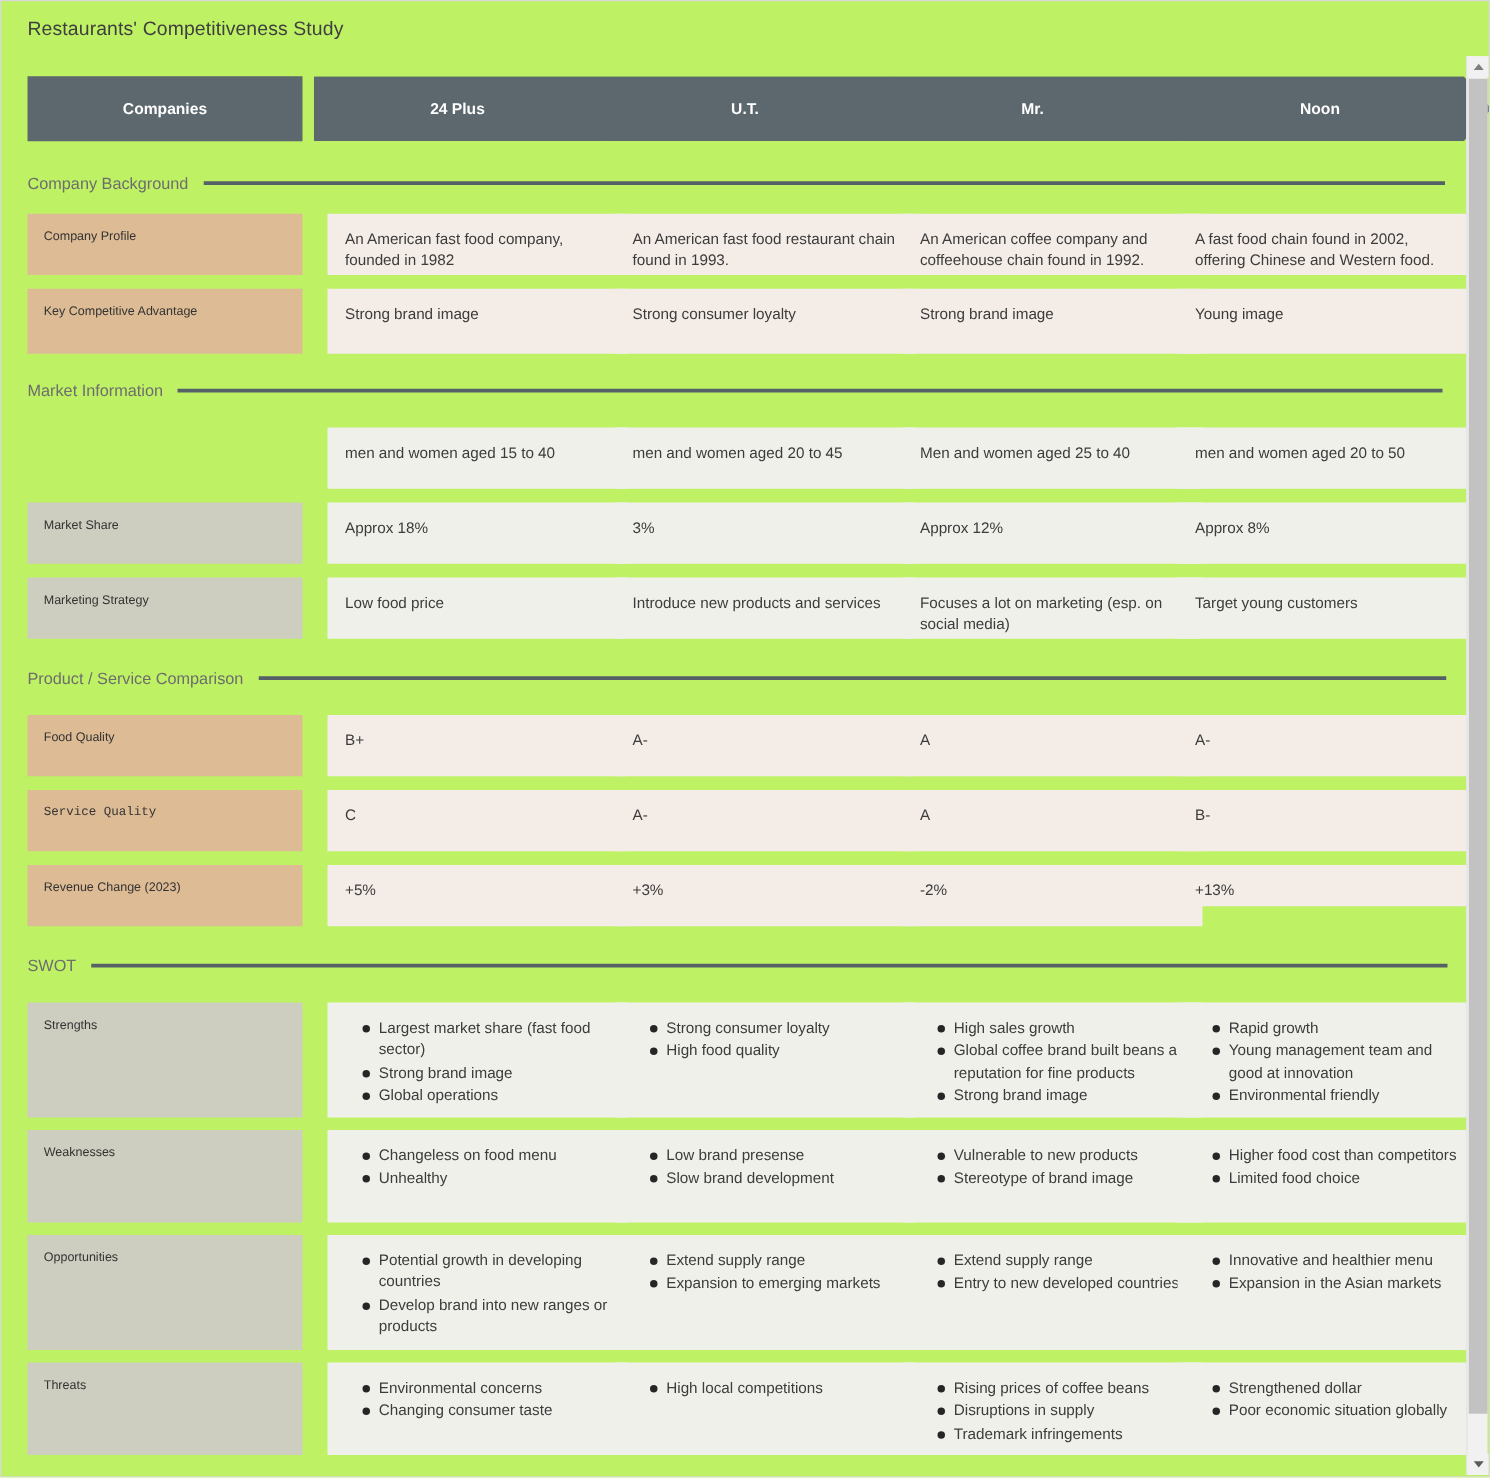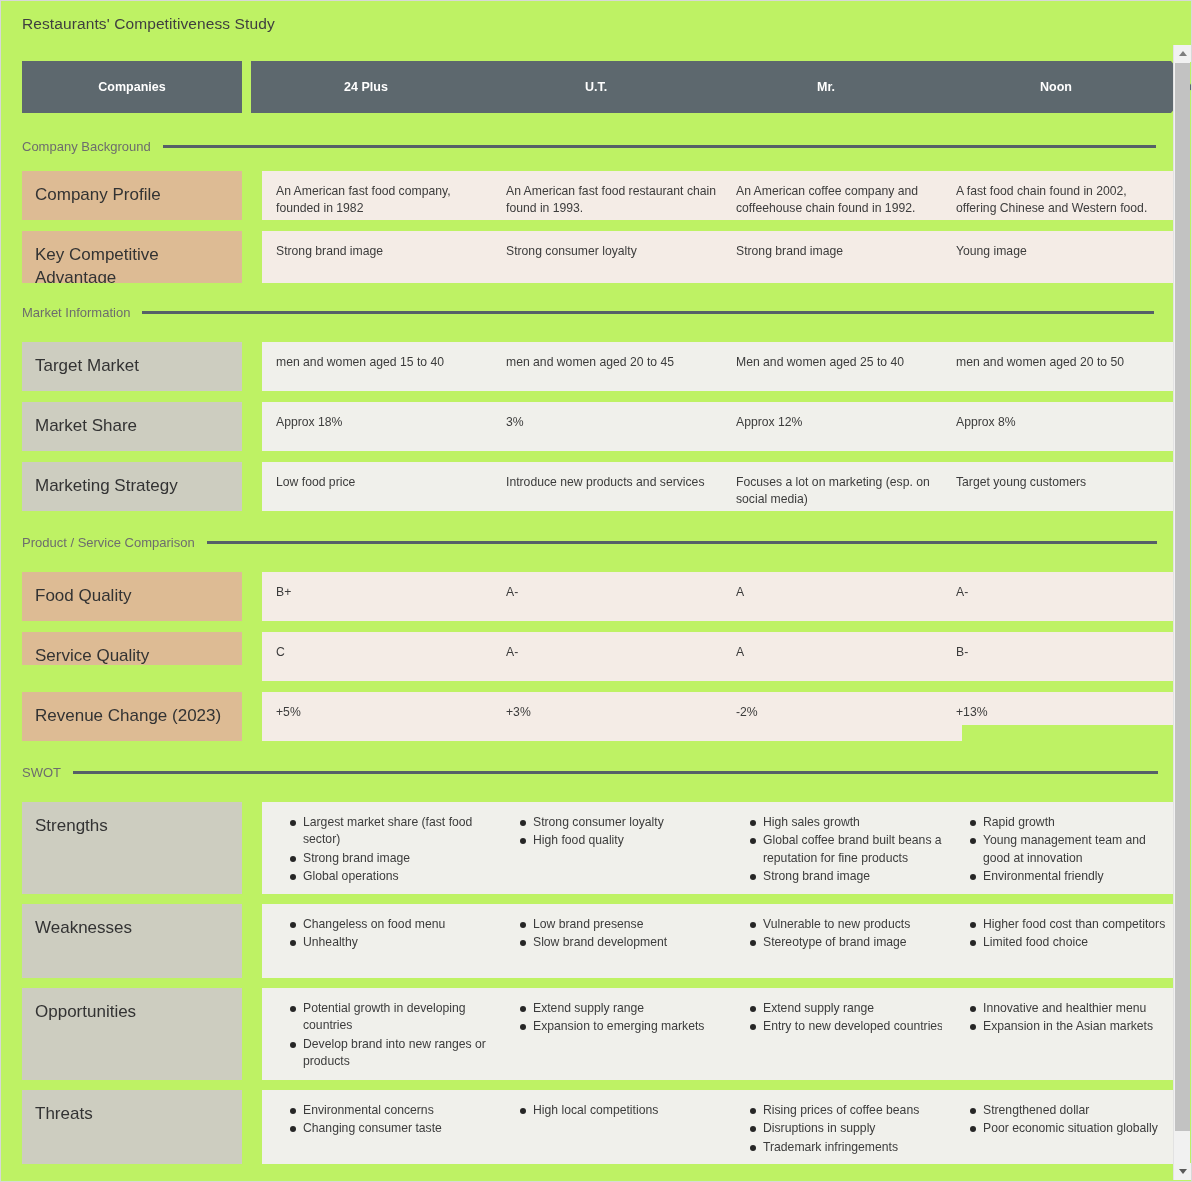--- a/index.html
+++ b/index.html
@@ -116,21 +116,21 @@
     box-sizing: border-box;
     font-size: 12.2px;
     color: #3c3c3c;
     line-height: 1.36;
     overflow: hidden;
   }
   .cell.label {
     left: 0px;
     width: 220px;
     padding: 12px 13px 10px 13px;
-    font-size: 17px;
+    font-size: 10px;
     color: #333333;
   }
   .cell.val {
     padding: 12px 14px 10px 14px;
   }
   .c1 { left: 240px; width: 240px; }
   .c2 { left: 470px; width: 240px; }
   .c3 { left: 700px; width: 240px; }
   .c4 { left: 920px; width: 240px; }
 
@@ -242,21 +242,20 @@
           <div class="cell val c1 tan-val" style="height: 52px;">Strong brand image</div>
           <div class="cell val c2 tan-val" style="height: 52px;">Strong consumer loyalty</div>
           <div class="cell val c3 tan-val" style="height: 52px;">Strong brand image</div>
           <div class="cell val c4 tan-val" style="height: 52px;">Young image</div>
         </div>
         <div class="section-head" style="top: 302px;">
           <span class="sh-text">Market Information</span>
           <span class="sh-rule" style="width: 1012px;"></span>
         </div>
         <div class="row" style="top: 341px; height: 49px;">
-          <div class="cell label sage" style="height: 49px;">Target Market</div>
           <div class="cell val c1 sage-val" style="height: 49px;">men and women aged 15 to 40</div>
           <div class="cell val c2 sage-val" style="height: 49px;">men and women aged 20 to 45</div>
           <div class="cell val c3 sage-val" style="height: 49px;">Men and women aged 25 to 40</div>
           <div class="cell val c4 sage-val" style="height: 49px;">men and women aged 20 to 50</div>
         </div>
         <div class="row" style="top: 401px; height: 49px;">
           <div class="cell label sage" style="height: 49px;">Market Share</div>
           <div class="cell val c1 sage-val" style="height: 49px;">Approx 18%</div>
           <div class="cell val c2 sage-val" style="height: 49px;">3%</div>
           <div class="cell val c3 sage-val" style="height: 49px;">Approx 12%</div>
@@ -274,21 +273,21 @@
           <span class="sh-rule" style="width: 950px;"></span>
         </div>
         <div class="row" style="top: 571px; height: 49px;">
           <div class="cell label tan" style="height: 49px;">Food Quality</div>
           <div class="cell val c1 tan-val" style="height: 49px;">B+</div>
           <div class="cell val c2 tan-val" style="height: 49px;">A-</div>
           <div class="cell val c3 tan-val" style="height: 49px;">A</div>
           <div class="cell val c4 tan-val" style="height: 49px;">A-</div>
         </div>
         <div class="row" style="top: 631px; height: 49px;">
-          <div class="cell label tan" style="height: 33px;">Service Quality</div>
+          <div class="cell label tan" style="height: 49px; font-family: Liberation Mono, monospace;">Service Quality</div>
           <div class="cell val c1 tan-val" style="height: 49px;">C</div>
           <div class="cell val c2 tan-val" style="height: 49px;">A-</div>
           <div class="cell val c3 tan-val" style="height: 49px;">A</div>
           <div class="cell val c4 tan-val" style="height: 49px;">B-</div>
         </div>
         <div class="row" style="top: 691px; height: 49px;">
           <div class="cell label tan" style="height: 49px;">Revenue Change (2023)</div>
           <div class="cell val c1 tan-val" style="height: 49px;">+5%</div>
           <div class="cell val c2 tan-val" style="height: 49px;">+3%</div>
           <div class="cell val c3 tan-val" style="height: 49px;">-2%</div>

